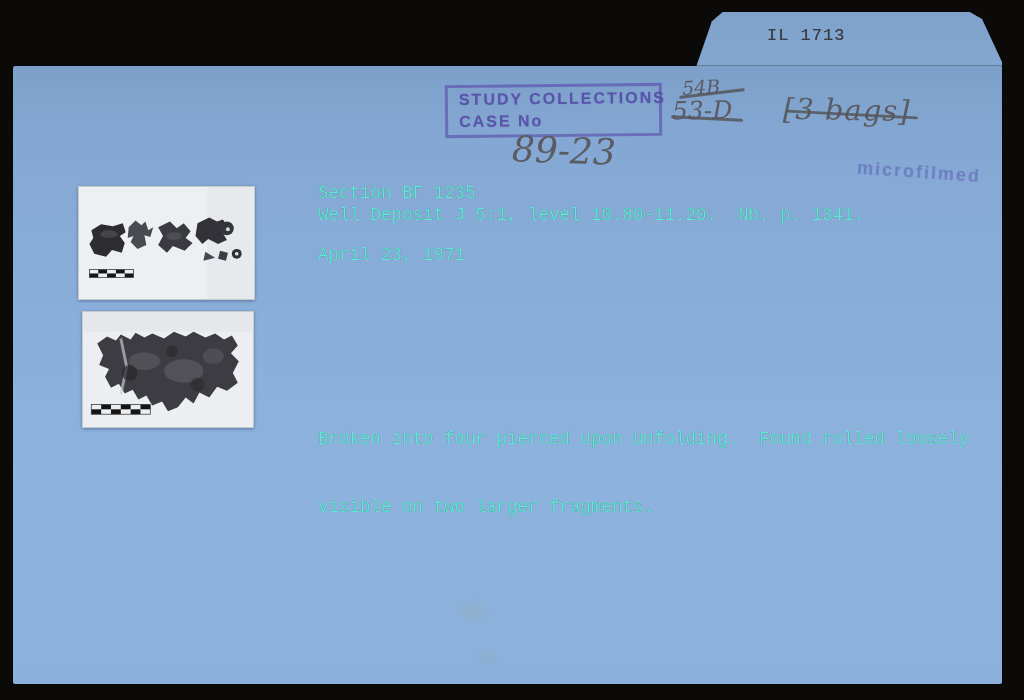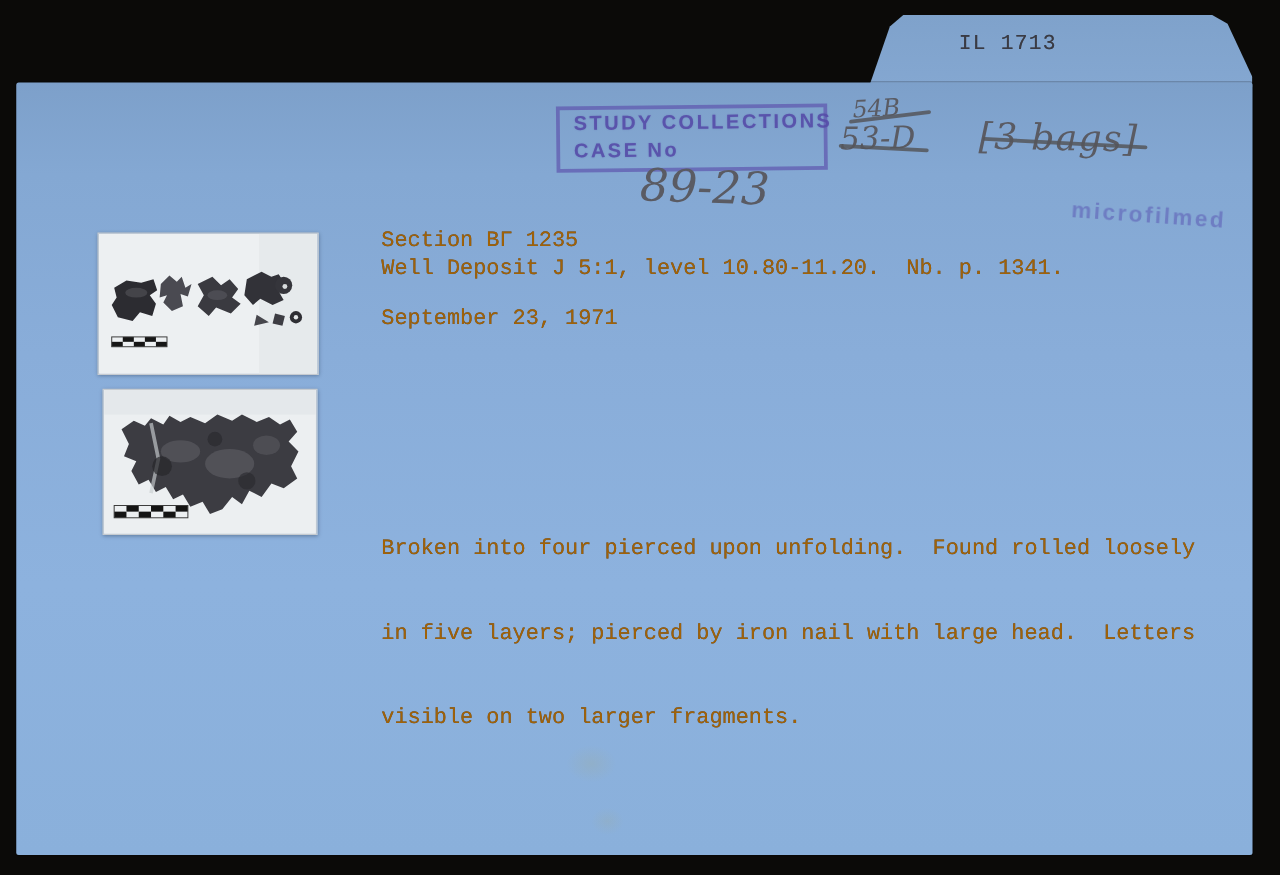--- a/index.html
+++ b/index.html
@@ -31,22 +31,22 @@
   .pencil-53d{left:672px;top:96px;font-size:25px;transform:rotate(-1deg);}
   .pencil-bags{left:783px;top:93px;font-size:29px;transform:rotate(1deg);letter-spacing:1px;}
   .strike{position:absolute;height:2.5px;background:#55565a;opacity:.85;border-radius:2px;}
   .strike.k1{left:679px;top:92px;width:66px;transform:rotate(-7deg);}
   .strike.k2{left:671px;top:117px;width:72px;transform:rotate(3deg);}
   .strike.k3{left:786px;top:113px;width:132px;transform:rotate(3deg);}
   
   .microfilmed{position:absolute;left:857px;top:162px;font-size:18px;font-weight:bold;letter-spacing:2px;
        color:rgba(104,114,190,.8);transform:rotate(4deg);filter:blur(.4px);}
   
-  .typed{position:absolute;font-family:"Liberation Mono",monospace;font-size:17.5px;color:#a16207;
-       white-space:pre;text-shadow:0 0 .5px rgba(47,48,56,.8);}
+  .typed{position:absolute;font-family:"Liberation Mono",monospace;font-size:17.5px;color:#5eead4;
+       white-space:pre;text-shadow:0 0 .5px rgba(47,48,56,.8);margin-left:13px;}
   .t-section{left:305px;top:183px;}
   .t-deposit{left:305px;top:205px;}
   .t-date{left:305px;top:245px;}
   .t-dims{left:305px;top:283px;}
   .t-title{left:305px;top:345px;}
   .t-para{left:305px;top:383px;line-height:22.5px;}
   
   .photo{position:absolute;background:linear-gradient(135deg,#eef1f2,#e3e7ea);
        box-shadow:0 1px 3px rgba(10,20,40,.35);border:1px solid #c6cbd0;box-sizing:border-box;}
   .photo1{left:78px;top:186px;width:177px;height:114px;}
@@ -76,24 +76,23 @@
   <div class="strike k1"></div>
   <div class="hand pencil-53d">53-D</div>
   <div class="strike k2"></div>
   <div class="hand pencil-bags">[3 bags]</div>
   <div class="strike k3"></div>
 
   <div class="microfilmed">microfilmed</div>
 
   <div class="typed t-section">Section ΒΓ 1235</div>
   <div class="typed t-deposit">Well Deposit J 5:1, level 10.80-11.20.  Nb. p. 1341.</div>
-  <div class="typed t-date">September 23, 1971</div>
+  <div class="typed t-date">April 23, 1971</div>
   <div class="typed t-para">
     <div>Broken into four pierced upon unfolding.  Found rolled loosely</div>
-    <div>in five layers; pierced by iron nail with large head.  Letters</div>
     <div>visible on two larger fragments.</div>
   </div>
 
   <div class="photo photo1">
     <svg viewBox="0 0 177 114">
       <rect x="0" y="0" width="177" height="114" fill="#edf0f2"></rect>
       <rect x="130" y="0" width="47" height="114" fill="#e6eaec"></rect>
       <path d="M12 44 L22 38 L34 40 L44 37 L47 46 L41 50 L46 57 L43 67 L33 64 L27 71 L15 68 L10 58 L14 52 Z" fill="#2c2c31"></path>
       <path d="M50 41 L57 34 L63 39 L67 35 L70 44 L75 41 L72 51 L66 49 L68 59 L59 63 L52 56 L55 50 L49 52 Z" fill="#4a4a51"></path>
       <path d="M80 41 L92 35 L99 42 L106 37 L113 45 L108 52 L115 57 L107 65 L95 60 L89 67 L80 59 L85 50 Z" fill="#3a3a40"></path>

